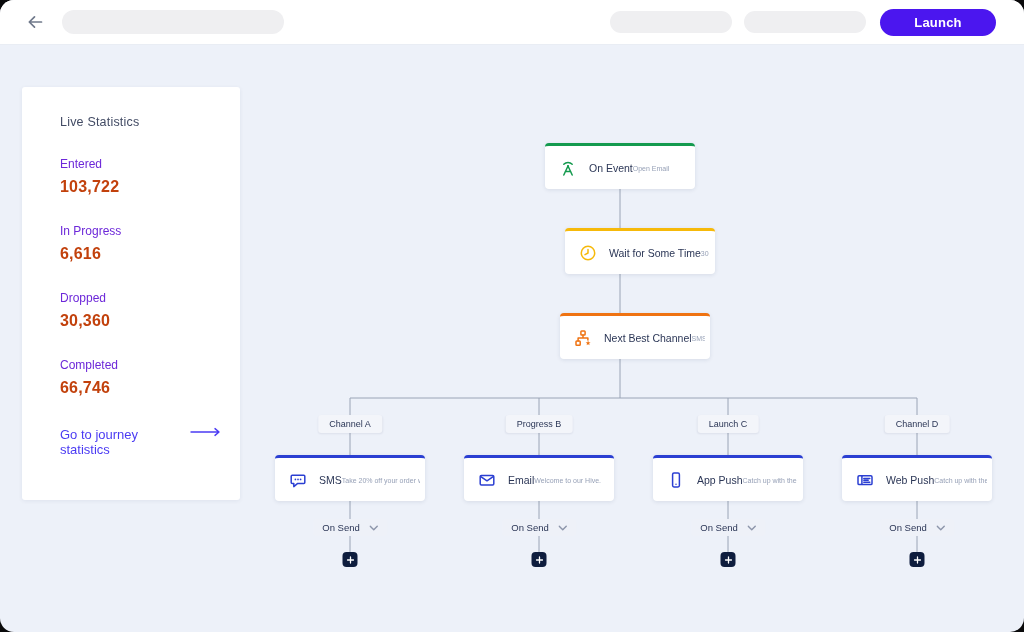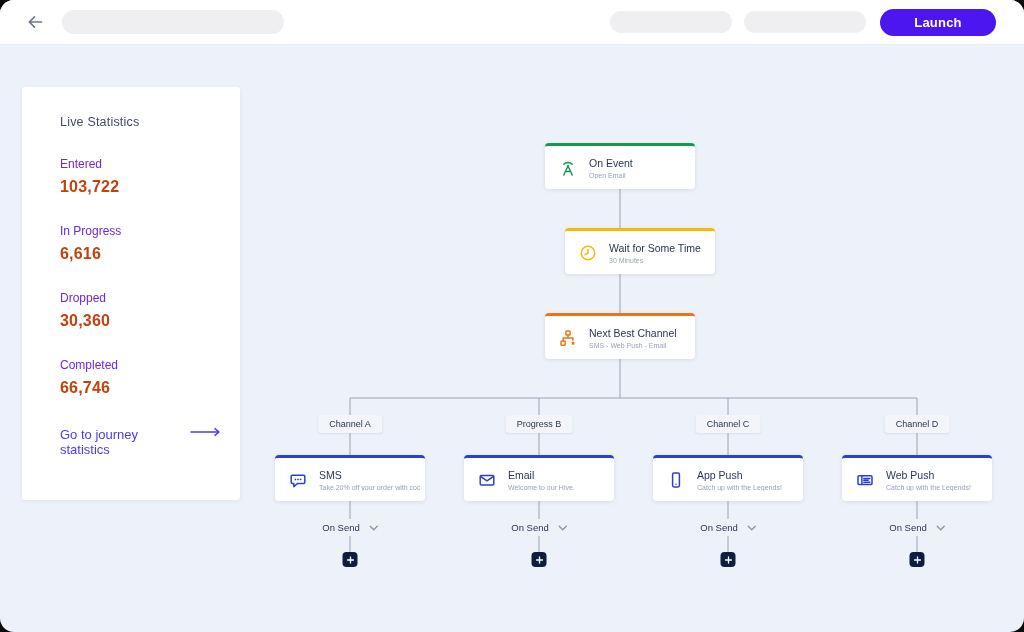--- a/index.html
+++ b/index.html
@@ -27,21 +27,21 @@
   .panel-title{font-size:12.5px;color:#424b64;letter-spacing:.2px;}
   .stat-label{margin-top:28px;font-size:12px;color:#6d28d9;}
   .stat-value{margin-top:7px;font-size:16px;font-weight:700;color:#c2410c;letter-spacing:.2px;}
   .stat-link{margin-top:30px;display:inline-flex;gap:9px;font-size:13px;font-weight:500;
              color:#4b3bf3;text-decoration:none;cursor:pointer;}
 
   
   .node{position:absolute;width:150px;height:46px;background:#fff;border-top:3px solid #ccc;border-radius:4px;
         box-shadow:0 1px 4px rgba(24,39,75,.10);display:flex;align-items:center;box-sizing:border-box;cursor:pointer;}
   .nicon{margin-left:13px;display:flex;flex:none;}
-  .ntext{margin-left:11px;display:flex;flex-direction:column;overflow:hidden;padding-right:5px;}
+  .ntext{margin-left:11px;display:flex;flex-direction:row;overflow:hidden;padding-right:5px;}
   .ntitle{font-size:10.5px;font-weight:500;color:#2b3656;white-space:nowrap;}
   .nsub{margin-top:3px;font-size:7px;color:#97a1b7;white-space:nowrap;overflow:hidden;}
   .mn0{left:545px;top:98px;} .mn1{left:565px;top:183px;} .mn2{left:545px;top:268px;}
 
   .branch{position:absolute;top:370px;width:150px;height:160px;}
   .b0{left:275px;} .b1{left:464px;} .b2{left:653px;} .b3{left:842px;}
   .chip{position:absolute;top:0;left:50%;transform:translateX(-50%);background:#f3f5fa;border-radius:3px;
         padding:4px 11px;font-size:9px;color:#2b3656;box-shadow:0 1px 2px rgba(24,39,75,.08);white-space:nowrap;}
   .branch .node{top:40px;left:0;}
   .onsend{position:absolute;top:104px;left:50%;transform:translateX(-50%);display:flex;align-items:center;gap:9px;
@@ -126,21 +126,21 @@
           <circle cx="10" cy="10" r="6.7"></circle>
           <path d="M10 6.6 V10 L7 11.6"></path>
         </svg>
       </span>
       <span class="ntext">
         <span class="ntitle">Wait for Some Time</span>
         <span class="nsub">30 Minutes</span>
       </span>
     </div>
 
-    <div class="node mn2" style="border-top-color: rgb(239, 115, 18);">
+    <div class="node mn2" style="border-top-color: rgb(239, 115, 18); margin-left: 15px;">
       <span class="nicon" style="color: rgb(239, 115, 18);">
         <svg width="20" height="20" viewBox="0 0 20 20" fill="none" stroke="currentColor" stroke-width="1.5" stroke-linecap="round" stroke-linejoin="round">
           <rect x="7.9" y="2.9" width="4.2" height="4.2" rx="0.8"></rect>
           <rect x="3" y="13" width="4.2" height="4.2" rx="0.8"></rect>
           <path d="M10 7.1 V10 M5.1 13 V10 H14.9 M14.9 10 V11.9"></path>
           <path d="M15.1 12.6 L15.72 14.35 L17.57 14.4 L16.1 15.52 L16.63 17.3 L15.1 16.25 L13.57 17.3 L14.1 15.52 L12.63 14.4 L14.48 14.35 Z" fill="currentColor" stroke="none"></path>
         </svg>
       </span>
       <span class="ntext">
         <span class="ntitle">Next Best Channel</span>
@@ -206,21 +206,21 @@
       <button class="plusbtn" style="background-color: rgb(14, 29, 62);">
         <span>
           <svg width="8" height="8" viewBox="0 0 8 8" fill="none" stroke="#ffffff" stroke-width="1.3" stroke-linecap="round">
               <path d="M4 1 V7 M1 4 H7"></path>
             </svg>
         </span>
       </button>
     </div>
 
     <div class="branch b2">
-      <div class="chip">Channel C</div>
+      <div class="chip">Launch C</div>
       <div class="node" style="border-top-color: rgb(43, 63, 210);">
         <span class="nicon" style="color: rgb(43, 63, 210);">
           <svg width="20" height="20" viewBox="0 0 20 20" fill="none" stroke="currentColor" stroke-width="1.5" stroke-linecap="round" stroke-linejoin="round">
             <rect x="6.6" y="3" width="6.8" height="14" rx="1.4"></rect>
             <circle cx="10" cy="14.3" r="0.75" fill="currentColor" stroke="none"></circle>
           </svg>
         </span>
         <span class="ntext">
           <span class="ntitle">App Push</span>
           <span class="nsub">Catch up with the Legends!</span>

